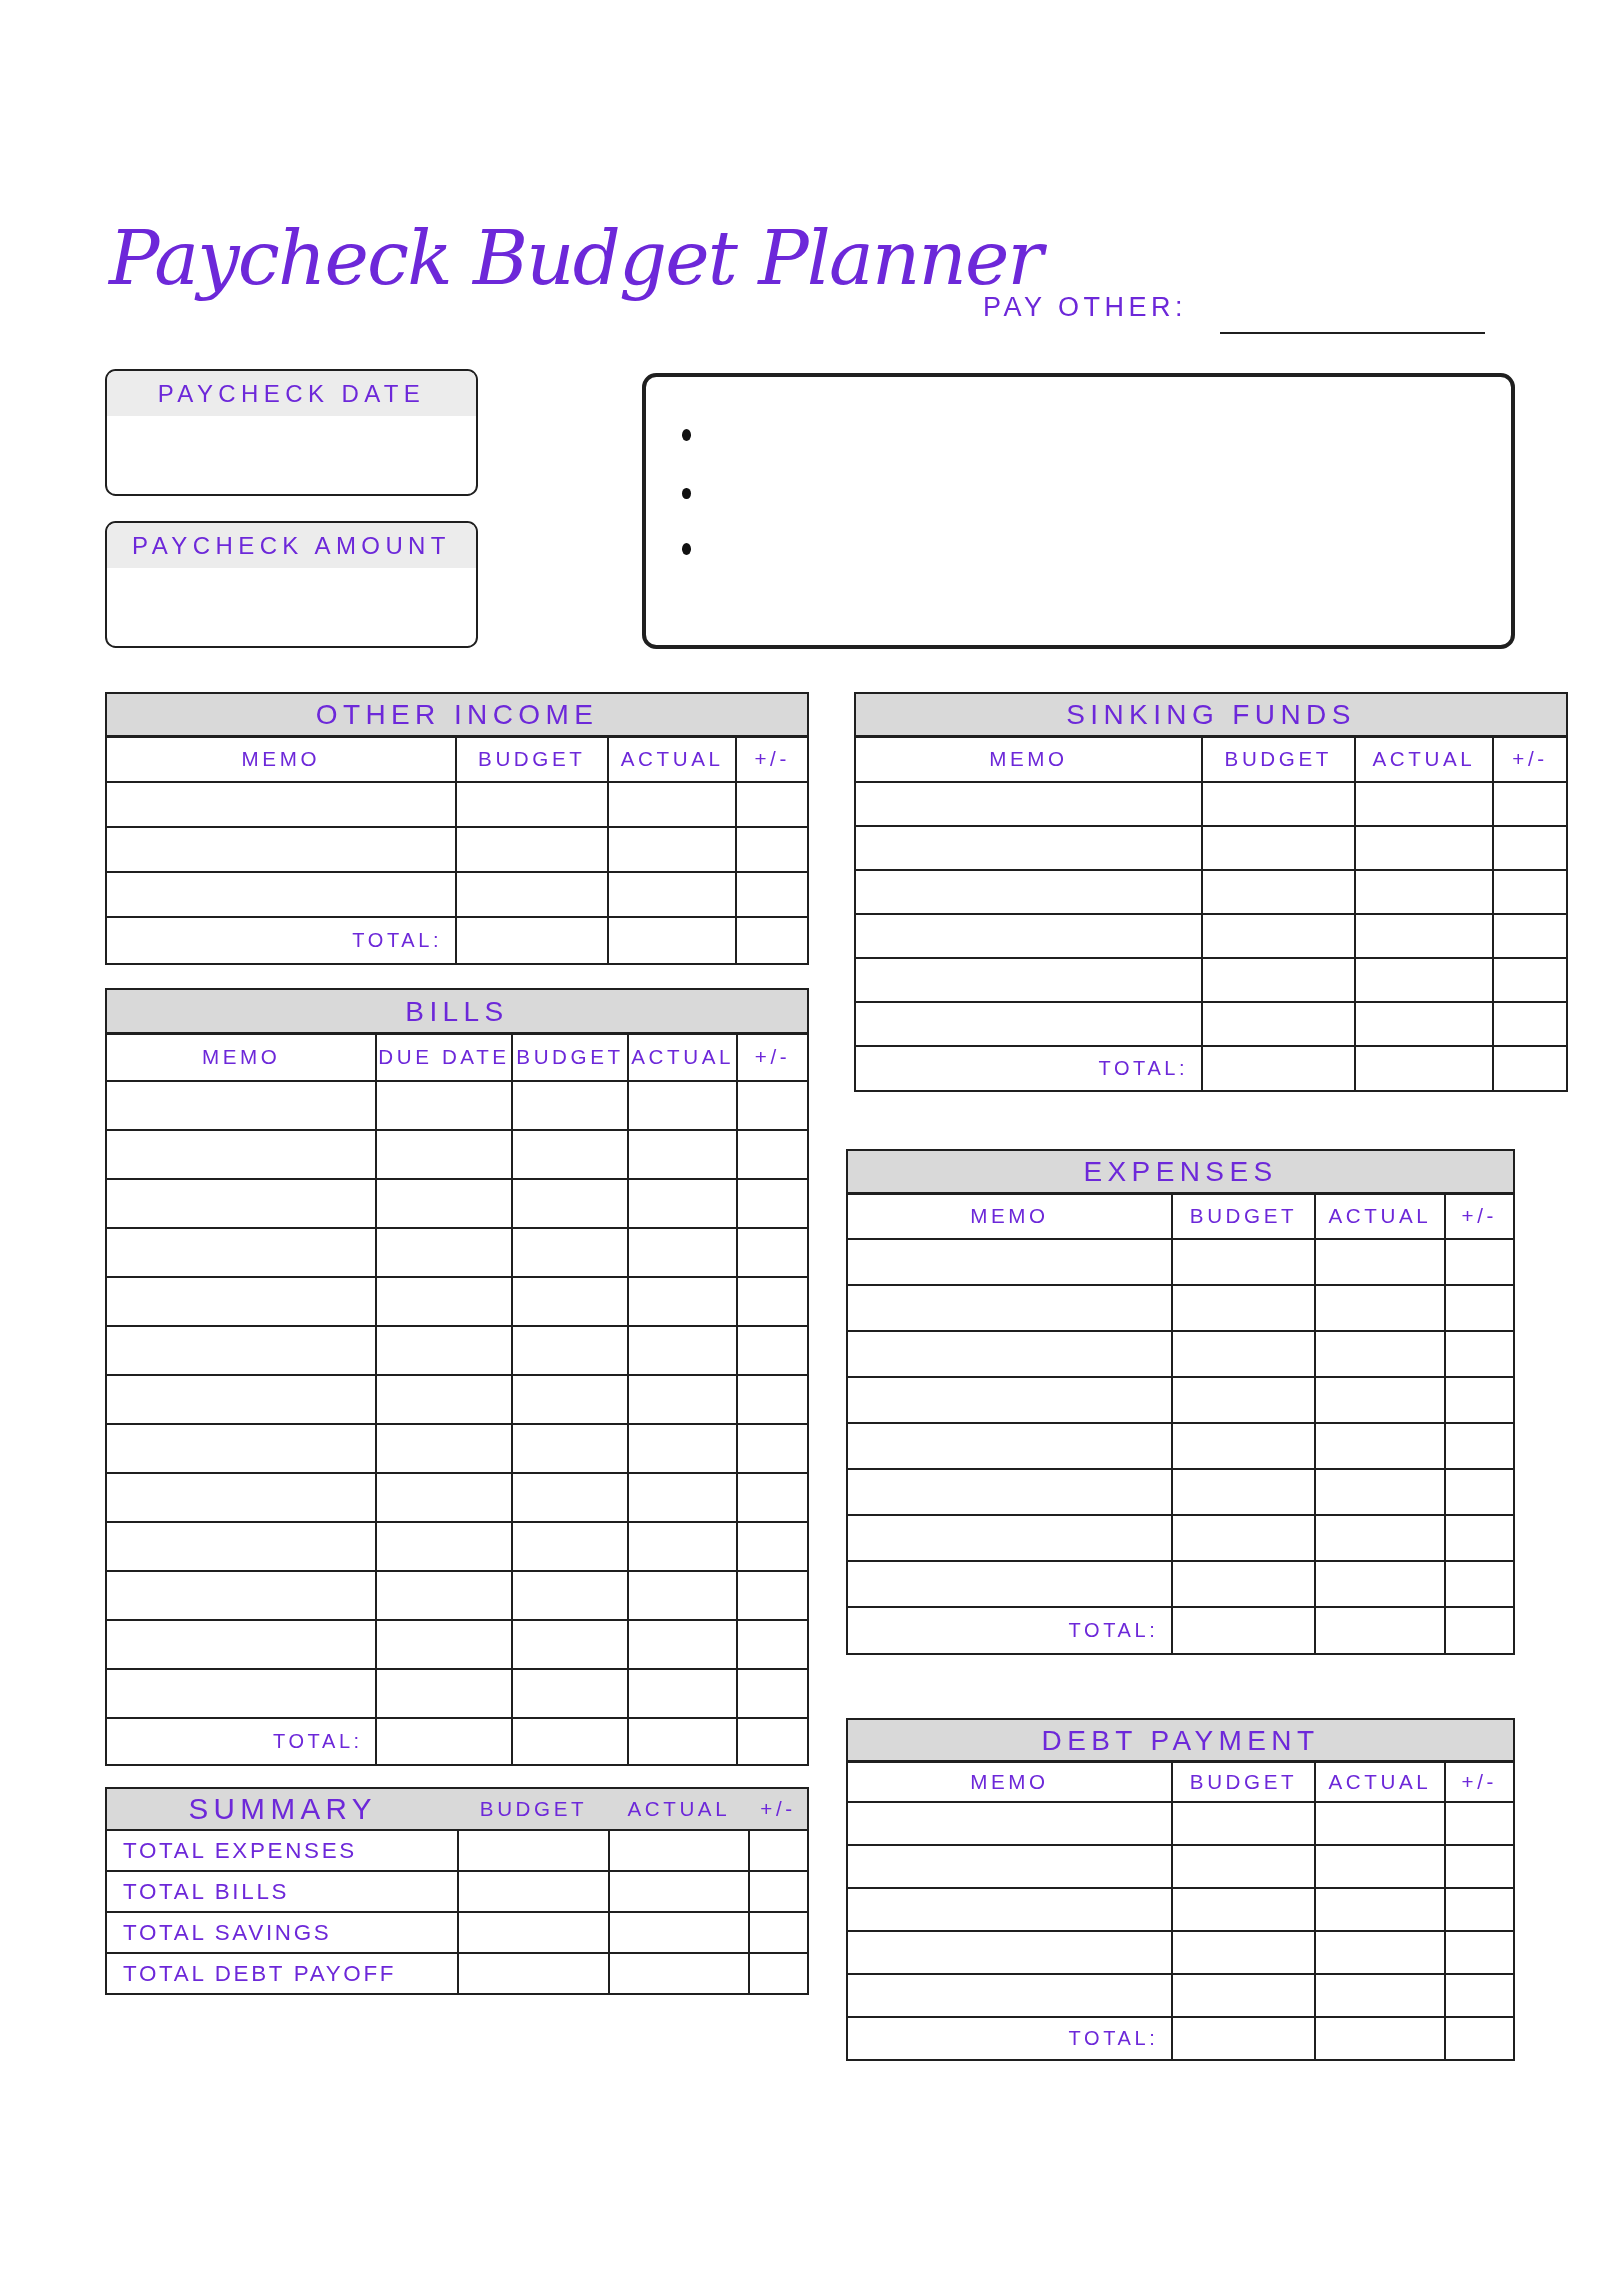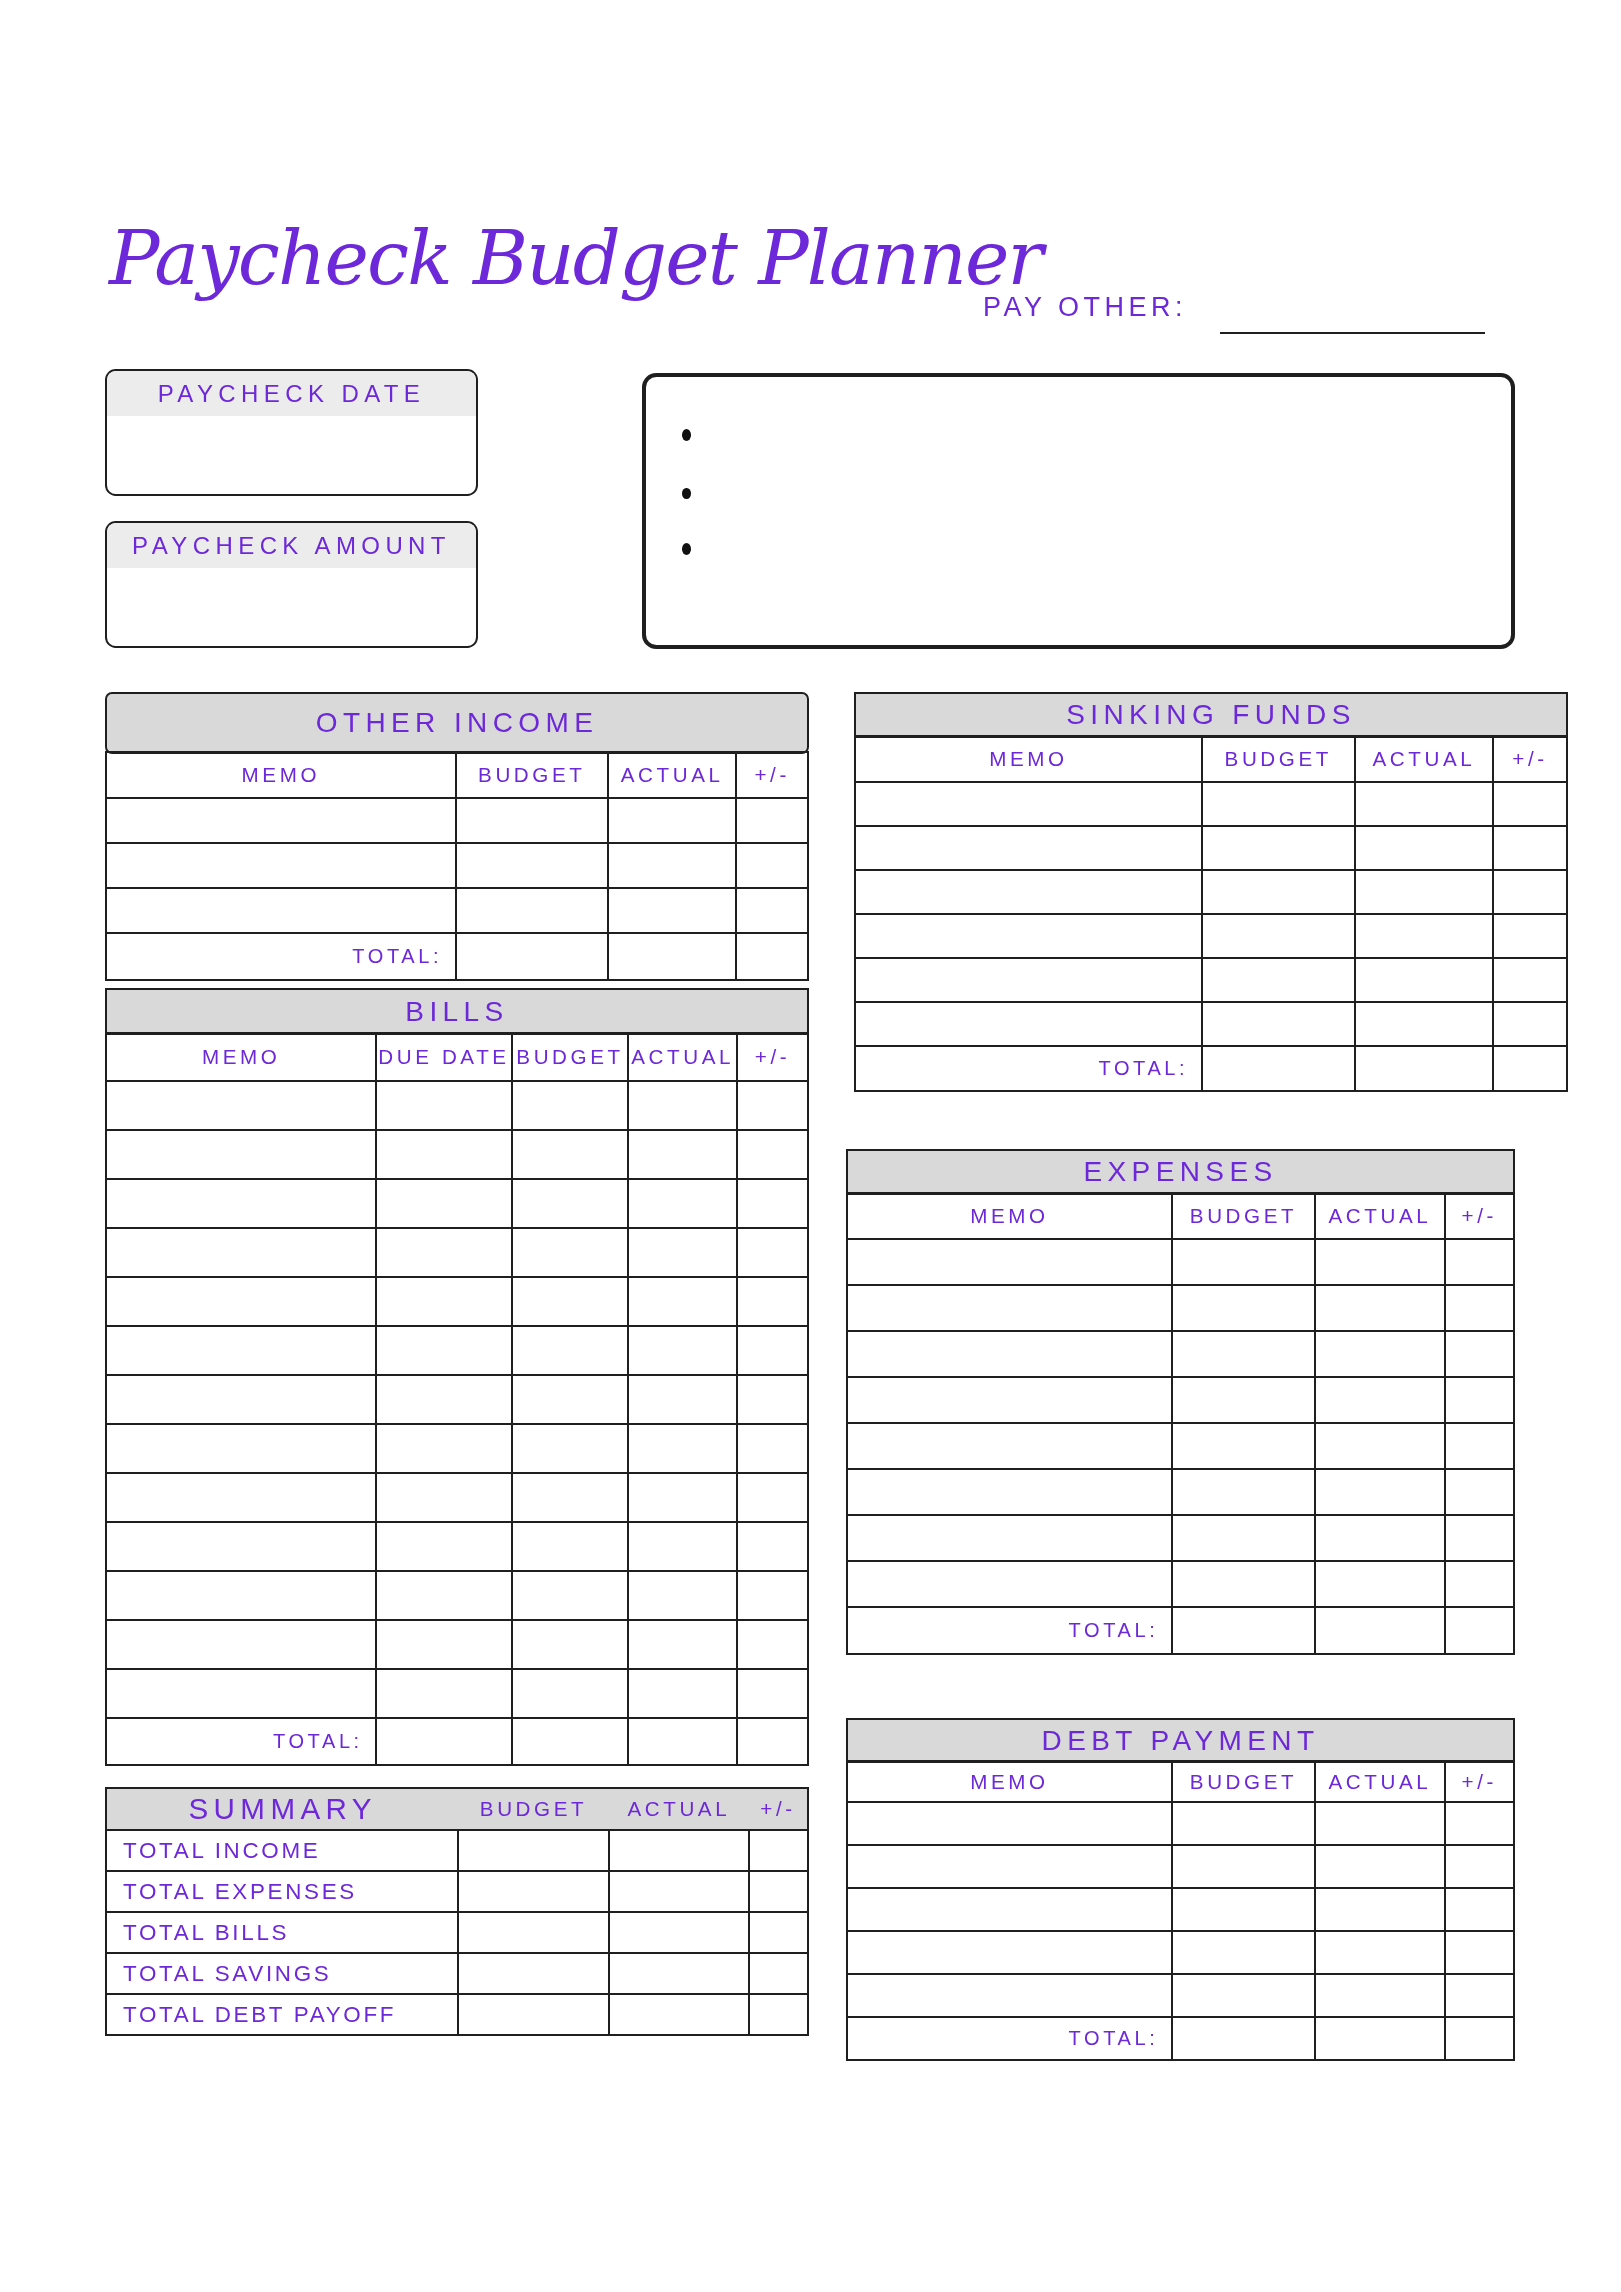--- a/index.html
+++ b/index.html
@@ -64,21 +64,21 @@
   }
   .tbl table{border:2.7px solid var(--border);}
   .tbl thead th{
     font-weight:normal;font-size:20.6px;letter-spacing:3.6px;text-align:center;
   }
   .tbl tfoot .total-lbl{
     text-align:right;padding-right:12.5px;font-size:20px;letter-spacing:3.6px;
   }
   
   #tbl-other-income{left:105px;top:692px;width:704px;}
-  #tbl-other-income .band{height:62px;border-radius:7px;}
+  #tbl-other-income .band{height:46px;}
   #tbl-other-income thead th{height:46px;}
   #tbl-other-income tbody td{height:45px;}
   #tbl-other-income tfoot td{height:47px;}
 
   #tbl-sinking{left:846px;top:692px;width:722px;padding-left:8px;}
   #tbl-sinking .band{height:46px;}
   #tbl-sinking thead th{height:46px;}
   #tbl-sinking tbody td{height:44px;}
   #tbl-sinking tfoot td{height:45px;}
 
@@ -528,26 +528,20 @@
       <thead>
         <tr>
           <th>SUMMARY</th>
           <th>BUDGET</th>
           <th>ACTUAL</th>
           <th>+/-</th>
         </tr>
       </thead>
       <tbody>
           <tr>
-            <td class="rowlbl">TOTAL INCOME</td>
-            <td></td>
-            <td></td>
-            <td></td>
-          </tr>
-          <tr>
             <td class="rowlbl">TOTAL EXPENSES</td>
             <td></td>
             <td></td>
             <td></td>
           </tr>
           <tr>
             <td class="rowlbl">TOTAL BILLS</td>
             <td></td>
             <td></td>
             <td></td>

